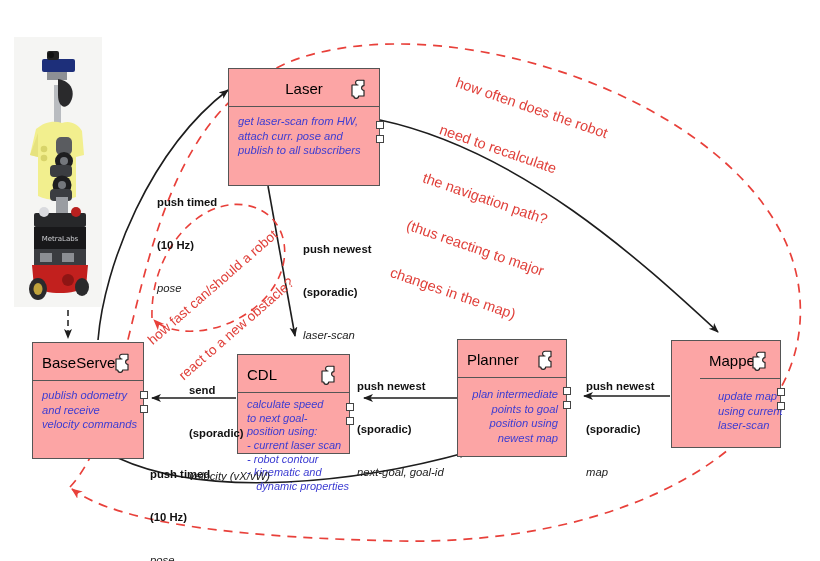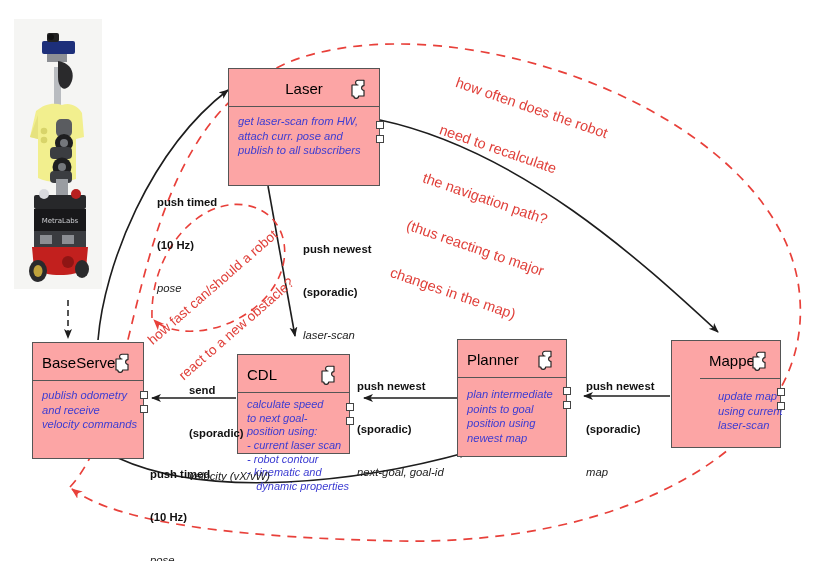--- a/index.html
+++ b/index.html
@@ -91,21 +91,21 @@
   .note.n2{
     left:124px;top:312px;
     transform:rotate(-41deg);
     transform-origin:0 0;
     font-size:13.6px;
   }
 
   
   #robot{
     position:absolute;
-    left:14px;top:19px;
+    left:14px;top:37px;
     width:88px;height:270px;
     background:#f4f4f2;
     overflow:hidden;
   }
   #robot svg{display:block;}
 </style>
 </head>
 <body>
 
 <div id="stage">
@@ -250,21 +250,21 @@
 
   <div class="comp" style="left:457px;top:339px;width:110px;height:118px;">
     <div class="comp-head">
       <div class="comp-title">Planner</div>
       <svg class="puzzle" viewBox="0 0 26 26" xmlns="http://www.w3.org/2000/svg">
         <path d="M3,7 H9 A2.4,2.4 0 1 1 9,2.2 V2.2 H15 V7.6
                  A2.4,2.4 0 1 0 15,12.4 V18 H9.6
                  A2.4,2.4 0 1 1 4.8,18 H3 Z" transform="translate(3,3)" fill="#ffffff" stroke="#222222" stroke-width="1.15" stroke-linejoin="round"></path>
       </svg>
     </div>
-    <div class="comp-body" style="padding-top:9px;">
+    <div class="comp-body" style="padding-top:9px;text-align:right;">
       <div>plan intermediate</div>
       <div>points to goal</div>
       <div>position using</div>
       <div>newest map</div>
     </div>
     <div class="port" style="right:-5px;top:47px;"></div>
     <div class="port" style="right:-5px;top:61px;"></div>
   </div>
 
   <div class="comp" style="left:671px;top:340px;width:110px;height:108px;padding-left:28px;">

